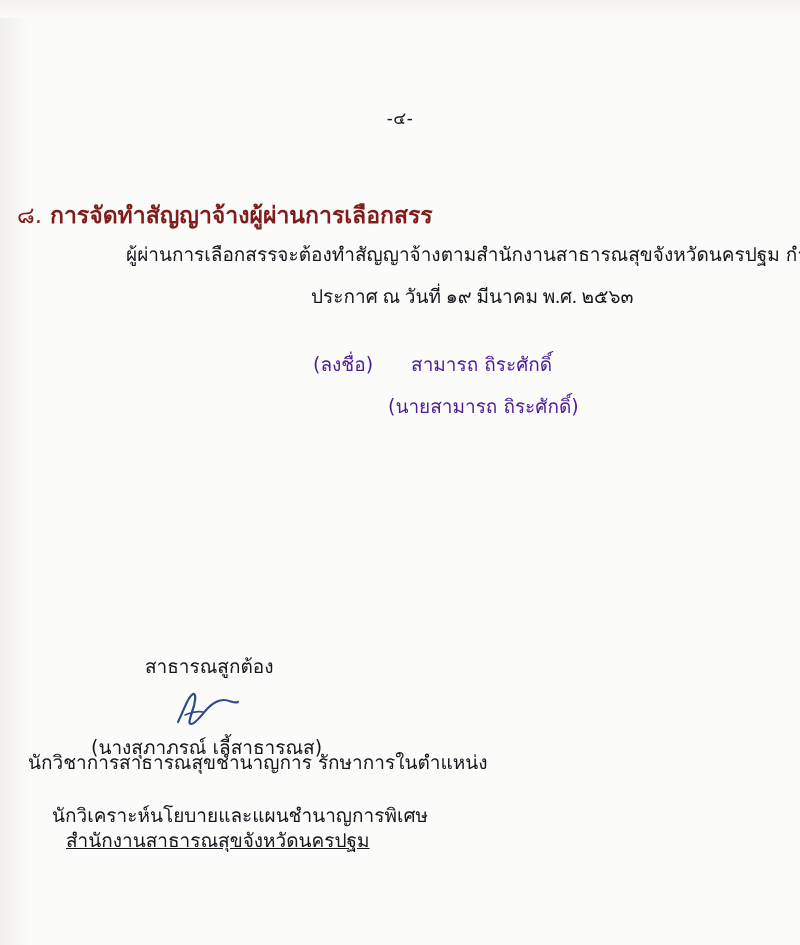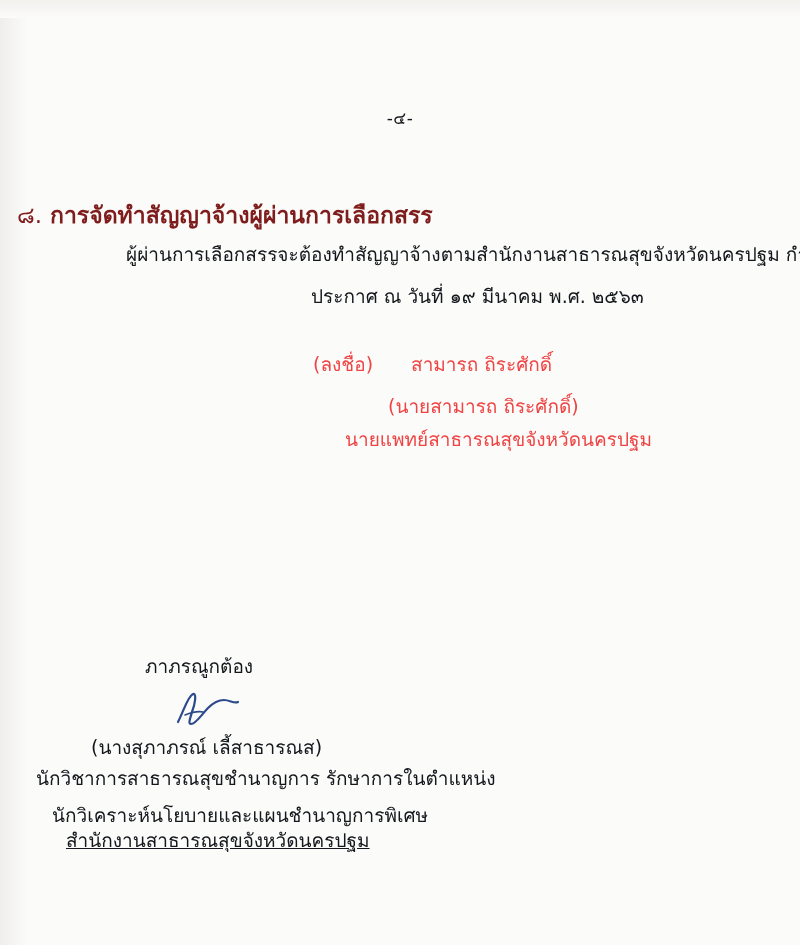--- a/index.html
+++ b/index.html
@@ -64,26 +64,26 @@
     font-weight: bold;
   }
 
   .body-line {
     position: absolute;
     font-size: 19px;
     color: #14171c;
     white-space: nowrap;
   }
   .l1 { top: 239px; left: 126px; }
-  .l2 { top: 281px; left: 311px; }
+  .l2 { top: 281px; left: 311px; font-family: Liberation Serif, serif; }
 
   .sign-line {
     position: absolute;
     font-size: 19px;
-    color: #ef4444;
+    color: #4c1d95;
     white-space: nowrap;
   }
   .s1 { top: 349px; left: 313px; }
   .s1 .sign-name { margin-left: 38px; }
   .s2 { top: 391px; left: 388px; text-align: center; }
   .s3 { top: 424px; left: 345px; }
 
   .copy-block {
     position: absolute;
     left: 0;
@@ -91,21 +91,21 @@
     width: 800px;
   }
   .copy-line {
     font-size: 19px;
     color: #14171c;
     white-space: nowrap;
     position: absolute;
   }
   .c0 { top: 0px; left: 145px; }
   .c1 { top: 81px; left: 91px; }
-  .c2 { top: 112px; left: 28px; margin-left: 8px; }
+  .c2 { top: 96px; left: 28px; }
   .c3 { top: 149px; left: 52px; }
   .c4 { top: 174px; left: 66px; text-decoration: underline; }
 
   .signature-mark {
     position: absolute;
     top: 688px;
     left: 172px;
     width: 70px;
     height: 42px;
   }
@@ -128,24 +128,23 @@
   <div class="body-line l1">ผู้ผ่านการเลือกสรรจะต้องทำสัญญาจ้างตามสำนักงานสาธารณสุขจังหวัดนครปฐม กำหนด</div>
 
   <div class="body-line l2">ประกาศ ณ วันที่ ๑๙ มีนาคม พ.ศ. ๒๕๖๓</div>
 
   <div class="sign-line s1">
     <span>(ลงชื่อ)</span><span class="sign-name">สามารถ  ถิระศักดิ์</span>
   </div>
 
   <div class="sign-line s2">(นายสามารถ  ถิระศักดิ์)</div>
 
-  <div class="sign-line s3">นายแพทย์สาธารณสุขจังหวัดนครปฐม</div>
 
   <div class="copy-block">
-    <div class="copy-line c0">ภาภรณูกต้อง</div>
+    <div class="copy-line c0">สาธารณสูกต้อง</div>
     <div class="copy-line c1">(นางสุภาภรณ์  เลี้สาธารณส)</div>
     <div class="copy-line c2">นักวิชาการสาธารณสุขชำนาญการ รักษาการในตำแหน่ง</div>
     <div class="copy-line c3">นักวิเคราะห์นโยบายและแผนชำนาญการพิเศษ</div>
     <div class="copy-line c4">สำนักงานสาธารณสุขจังหวัดนครปฐม</div>
   </div>
 
   <div class="signature-mark">
     <svg width="70" height="42" viewBox="0 0 70 42" fill="none">
       <path d="M6 34 C12 22, 16 8, 21 6 C25 5, 23 16, 20 24 C18 31, 16 36, 19 36 C24 36, 30 26, 36 20 C41 15, 46 12, 52 12 C58 12, 62 16, 66 14" stroke="#2c4a8c" stroke-width="2.2" stroke-linecap="round" fill="none"></path>
       <path d="M13 27 C18 25, 26 23, 31 24" stroke="#2c4a8c" stroke-width="1.6" stroke-linecap="round" fill="none"></path>

